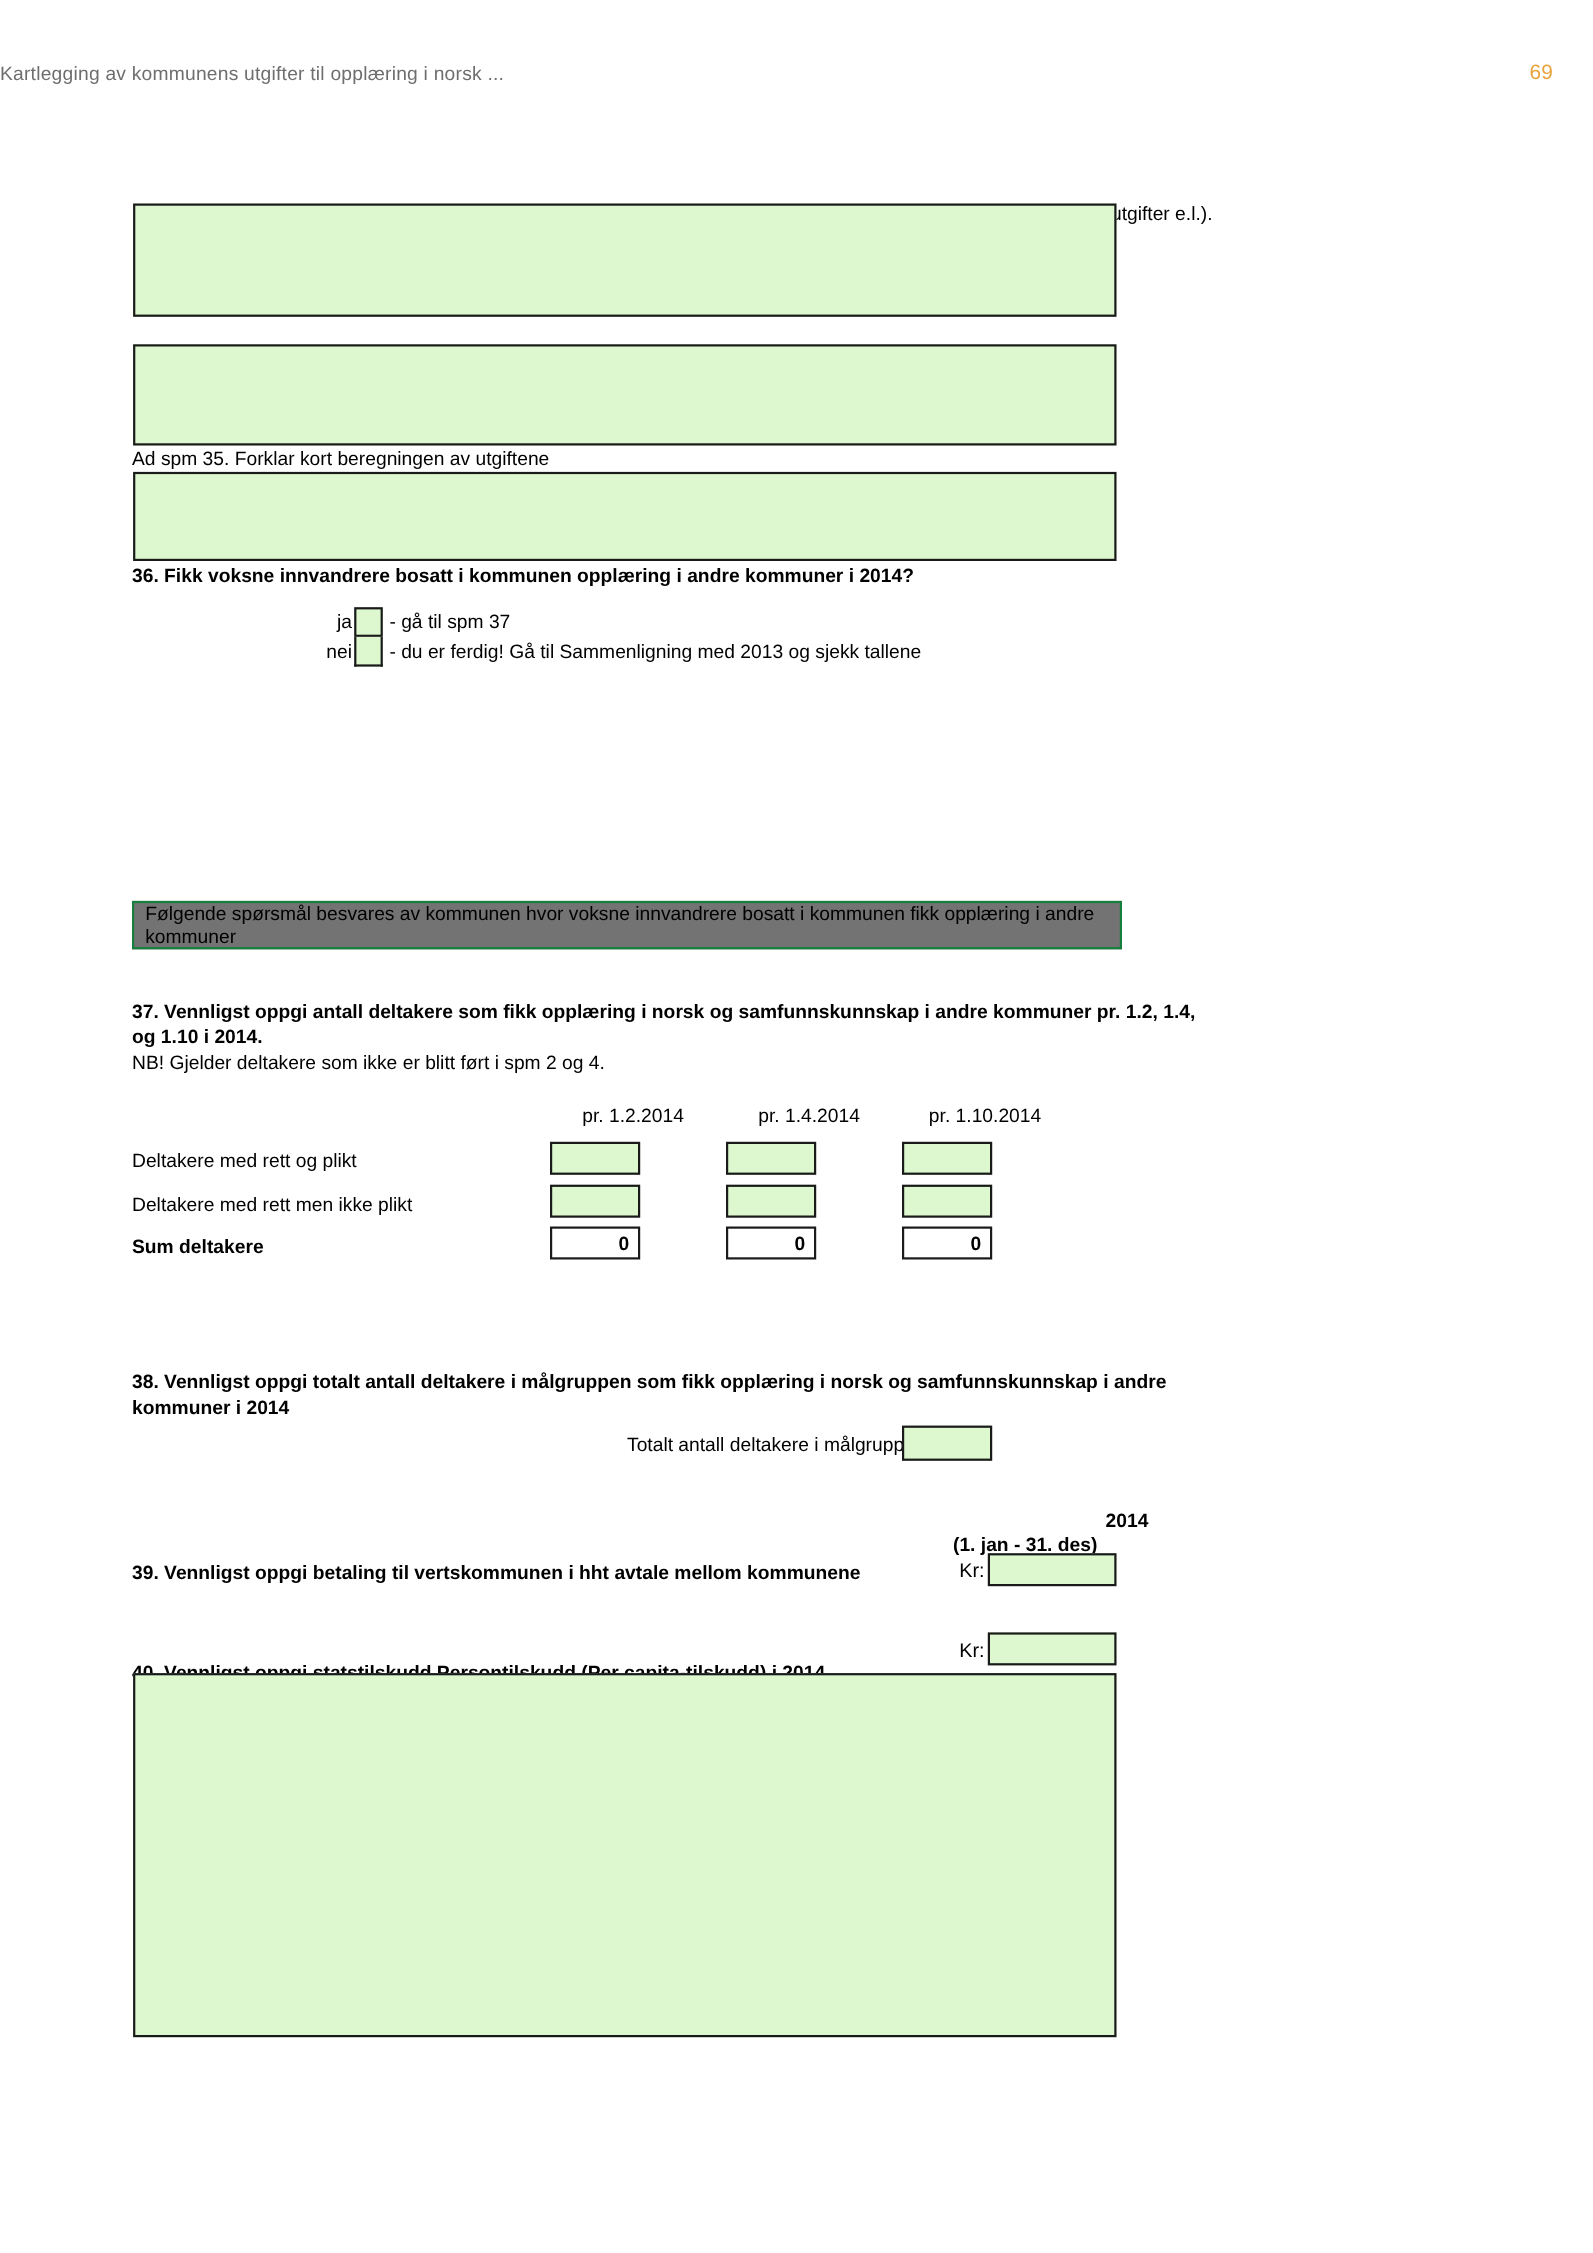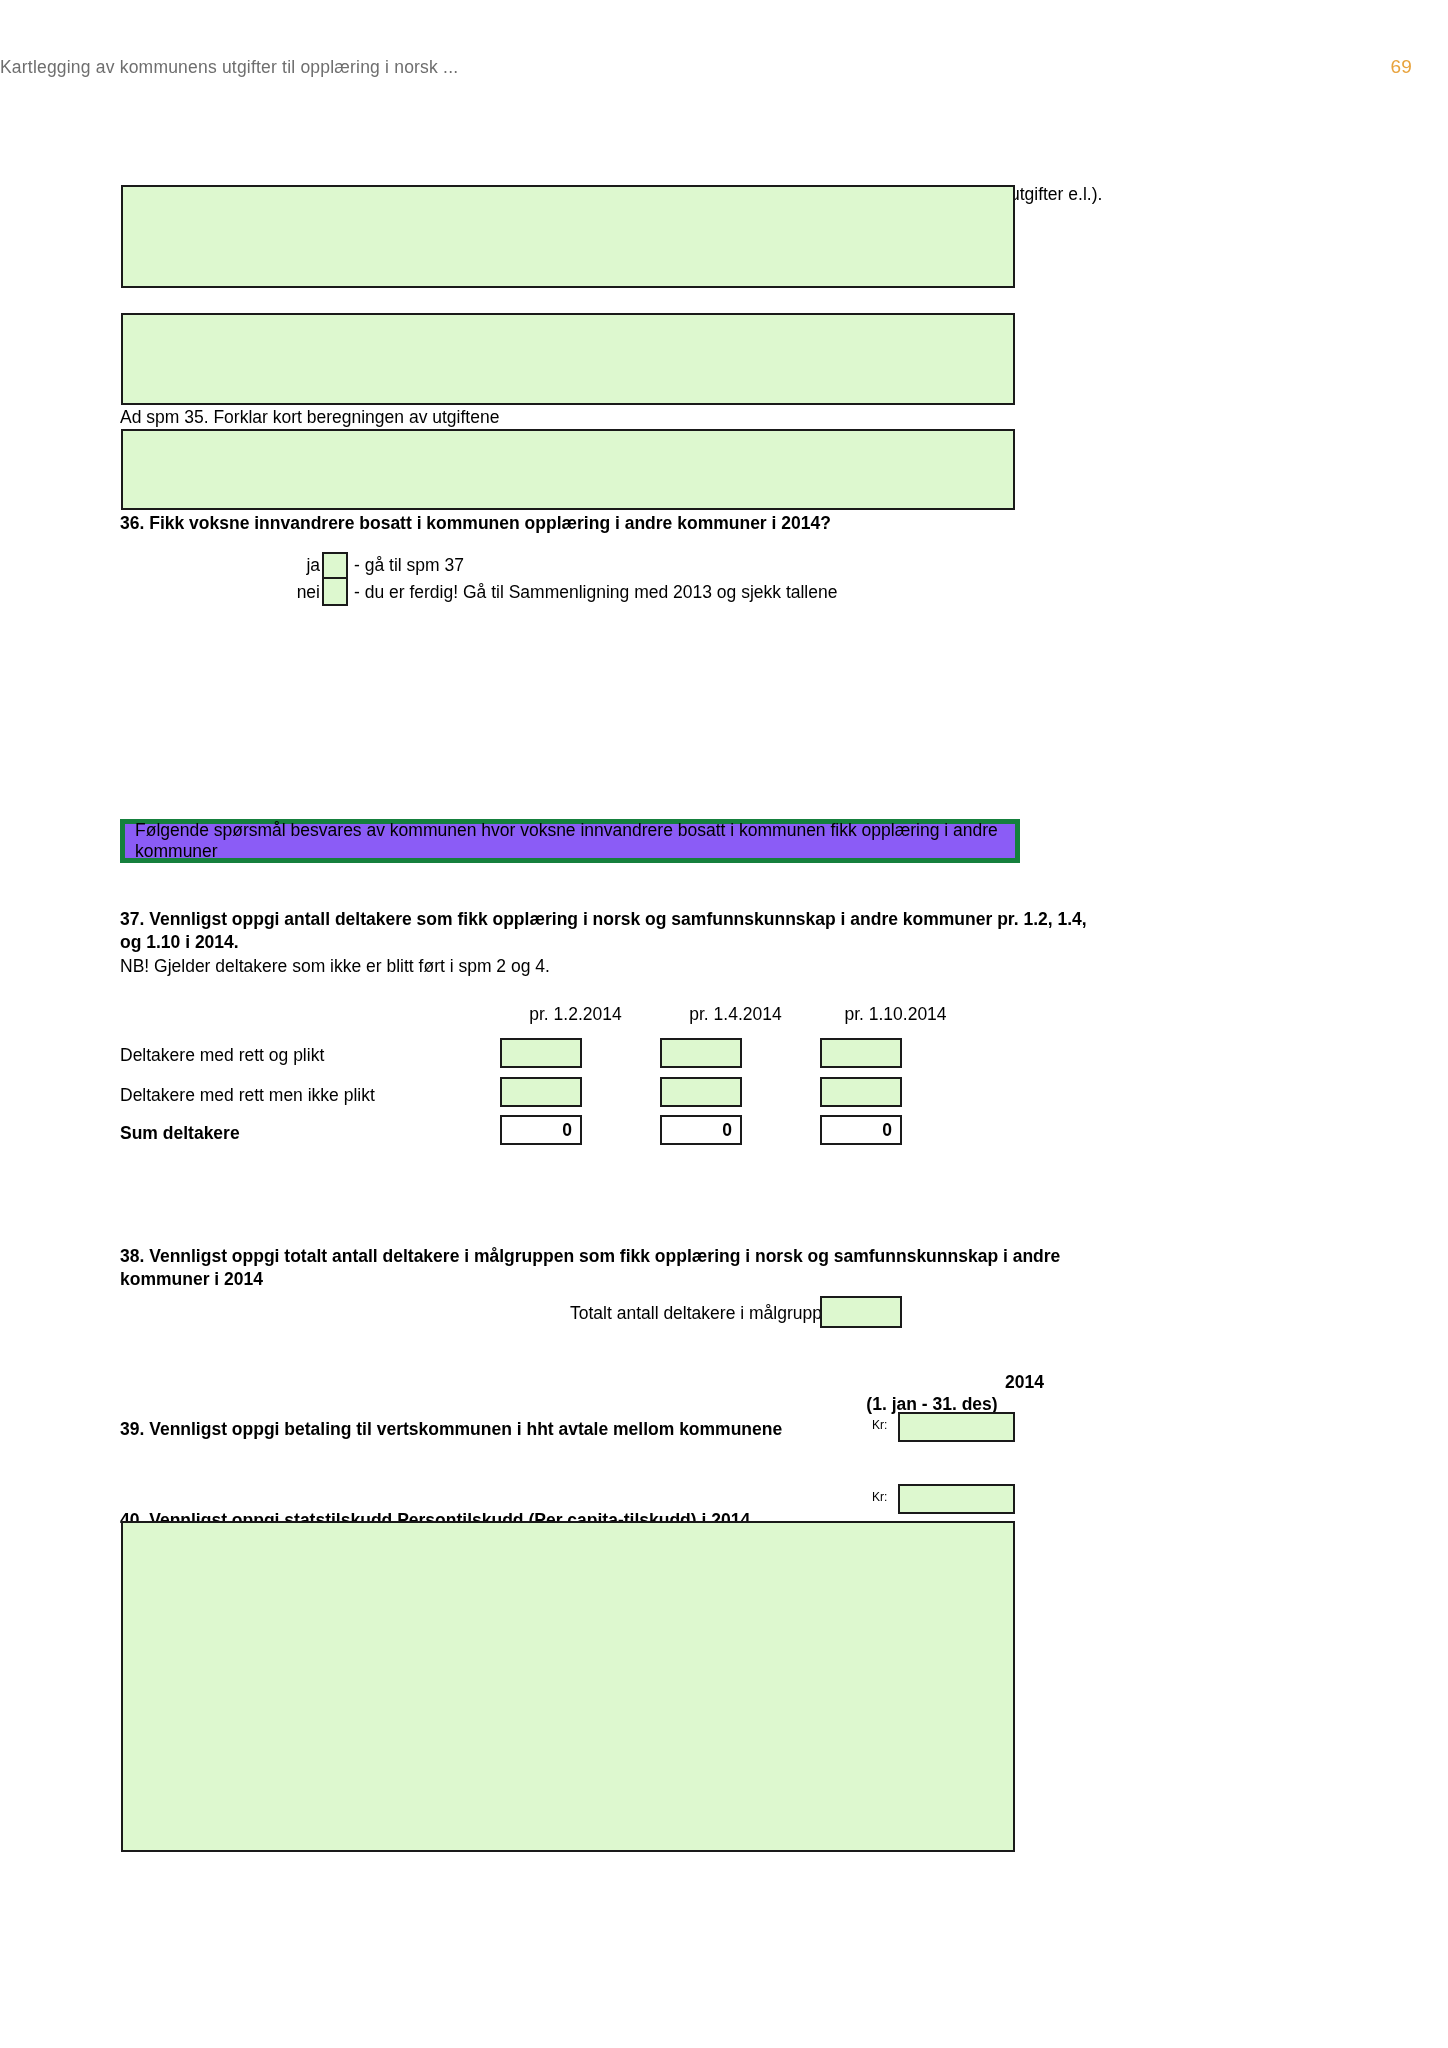--- a/index.html
+++ b/index.html
@@ -94,22 +94,22 @@
     background: #ddf8cf;
     border: 2px solid #1a1a1a;
     box-sizing: border-box;
   }
   .checkbox.stacked-bottom {
     border-top: 0;
   }
 
   
   .grey-banner {
-    background: #8b5cf6;
-    border: 5px solid #15803d;
+    background: #737373;
+    border: 2px solid #15803d;
     box-sizing: border-box;
     display: flex;
     align-items: center;
     padding-left: 10px;
     font-size: 17.5px;
     color: #000;
   }
 
   
   .col-head {
@@ -126,21 +126,21 @@
   .row-label.bold { font-weight: bold; text-align: center; }
 
   .year-head {
     font-size: 17.5px;
     font-weight: bold;
     text-align: center;
     white-space: nowrap;
   }
 
   .kr-label {
-    font-size: 12px;
+    font-size: 18px;
     color: #000;
   }
 </style>
 </head>
 <body>
 
 <div class="sheet">
 
   <div class="page-header">
     <span>Kartlegging av kommunens utgifter til opplæring i norsk ...</span>

